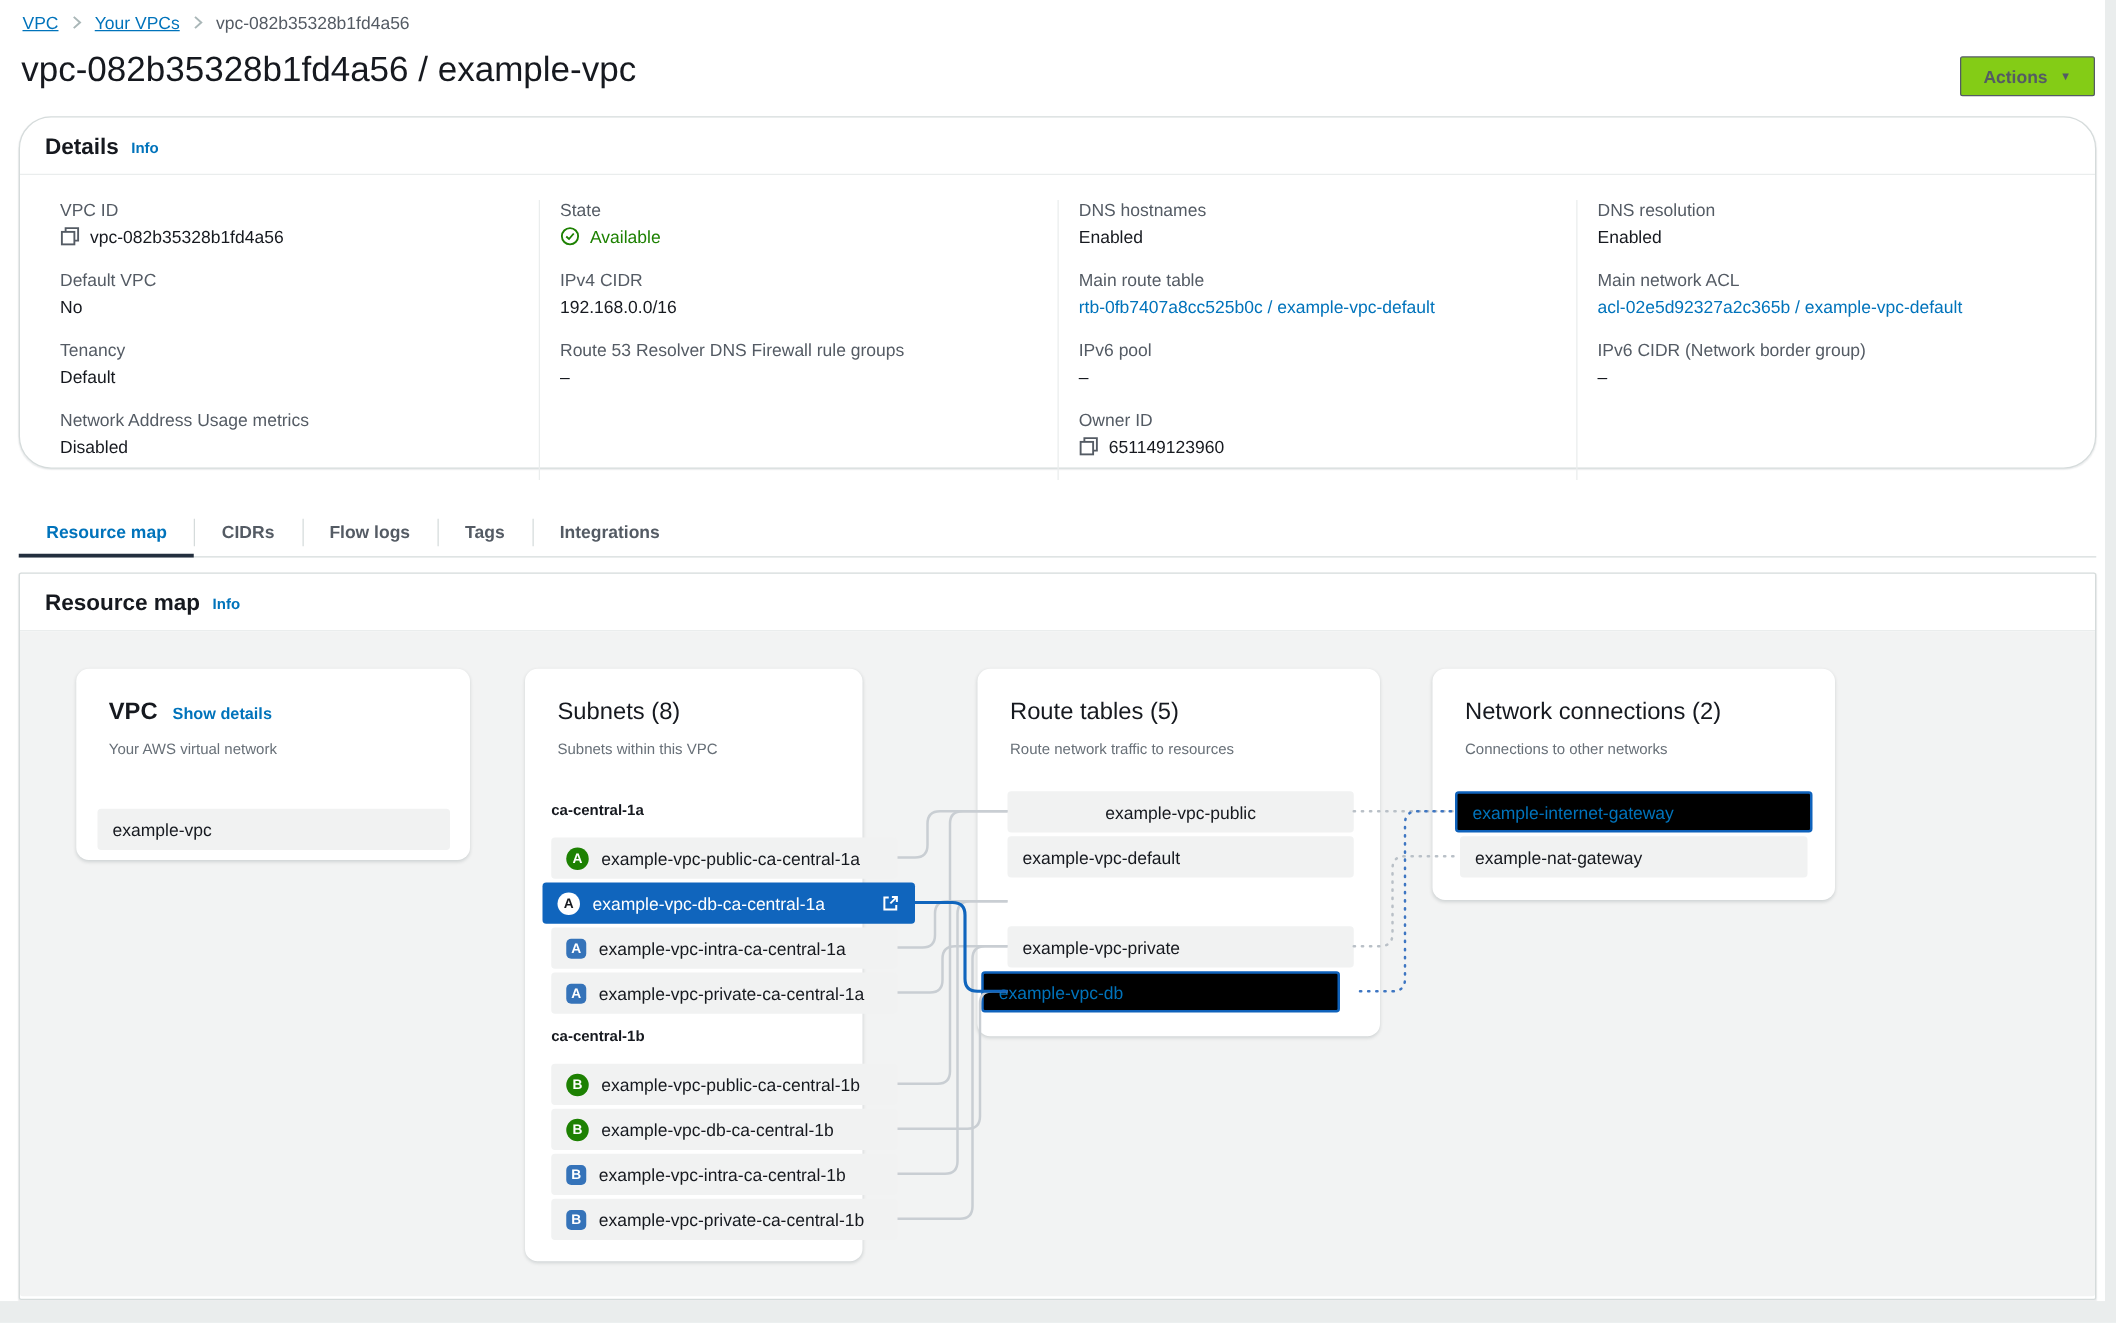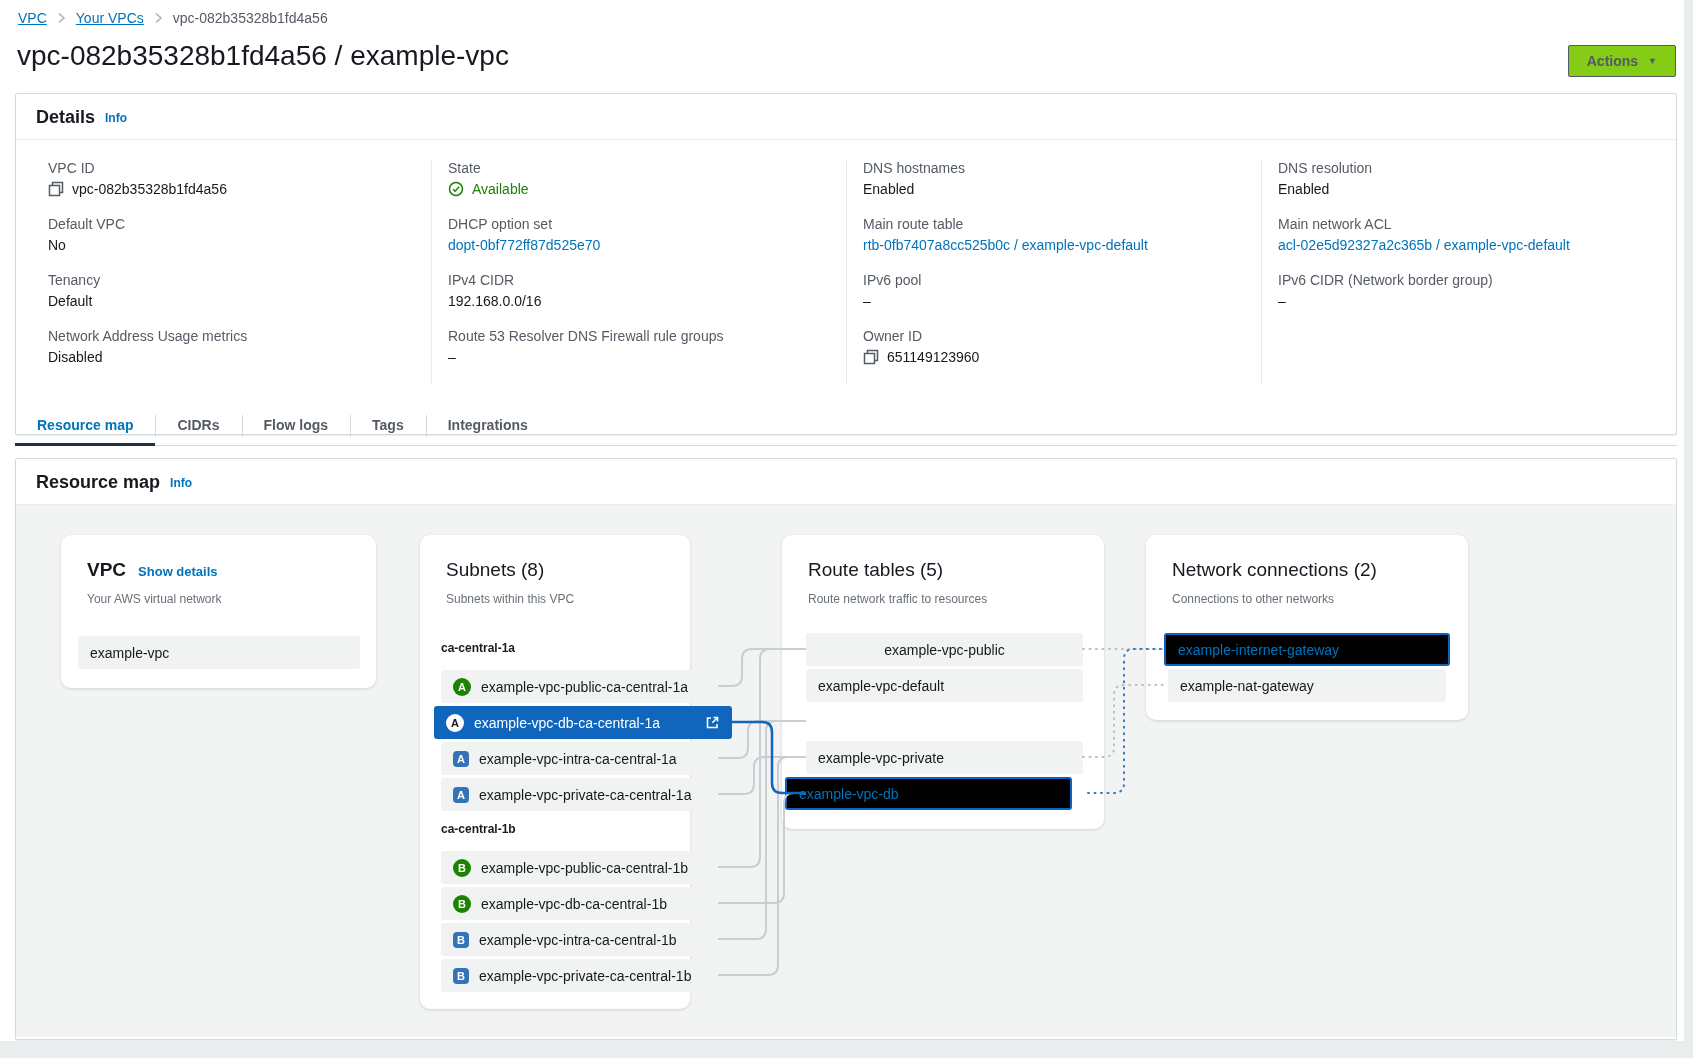--- a/index.html
+++ b/index.html
@@ -14,21 +14,21 @@
 
   
   .page-title { position:absolute; left:17px; top:40px; font-size:28px; font-weight:400; color:#16191f; }
   .actions-btn { position:absolute; top:45px; right:8px; height:32px; padding:0 18px; background:#84cc16;
     border:1px solid #545b64; border-radius:2px; font-size:14px; font-weight:700; color:#545b64;
     display:flex; align-items:center; gap:10px; cursor:pointer; }
   .caret { font-size:9px; line-height:1; }
 
   
   .panel { position:absolute; background:#fff; border:1px solid #d5dbdb; border-radius:2px; box-shadow:0 1px 1px rgba(0,28,36,0.08); }
-  .details-panel { left:15px; top:93px; width:1662px; height:342px; }
+  .details-panel { left:15px; top:93px; width:1662px; height:282px;border-radius:26px; }
   .panel-header { display:flex; align-items:center; gap:10px; padding:13px 20px 11px 20px; border-bottom:1px solid #eaeded; }
   .panel-title { font-size:18px; font-weight:700; color:#16191f; }
   .info-link { font-size:12px; font-weight:700; color:#0073bb; cursor:pointer; }
   .details-grid { display:grid; grid-template-columns:1fr 1fr 1fr 1fr; padding:20px 0 8px 0; }
   .details-col { padding:0 16px 0 16px; border-left:1px solid #eaeded; }
   .details-col:first-child { border-left:none; padding-left:32px; }
   .field { margin-bottom:19px; }
   .field-label { font-size:14px; color:#545b64; margin-bottom:5px; }
   .field-value { font-size:14px; color:#16191f; display:flex; align-items:center; gap:8px; }
   .field-value.link { color:#0073bb; cursor:pointer; }
@@ -51,21 +51,21 @@
   .card-sub { position:absolute; left:26px; top:57px; font-size:12px; color:#687078; white-space:nowrap; }
   .show-details { font-size:13px; font-weight:700; color:#0073bb; cursor:pointer; }
 
   .vpc-card { left:45px; top:30px; width:315px; height:153px; }
   .subnets-card { left:404px; top:30px; width:270px; height:474px; }
   .routes-card { left:766px; top:30px; width:322px; height:294px; }
   .network-card { left:1130px; top:30px; width:322px; height:185px; }
 
   .mrow { position:absolute; height:33px; background:#f1f2f2; border-radius:3px; display:flex; align-items:center;
     gap:10px; padding:0 12px; font-size:14px; color:#16191f; cursor:pointer; white-space:nowrap; overflow:hidden; }
-  .vpc-item { left:17px; top:101px; width:282px;text-align:center; }
+  .vpc-item { left:17px; top:112px; width:282px;text-align:center; }
 
   .group-header { position:absolute; left:21px; font-size:12px; font-weight:700; color:#16191f; }
   .srow { left:21px; width:277px; }
   .srow.selected { left:14px; width:298px; background:#1065bd; color:#ffffff; }
   .srow.selected .srow-label { color:#fff; }
   .ext-link { margin-left:auto; display:flex; align-items:center; }
 
   .badge { flex:0 0 auto; width:18px; height:18px; display:flex; align-items:center; justify-content:center;
     font-size:11px; font-weight:700; color:#fff; }
   .b-green { background:#1d8102; border-radius:50%; }
@@ -150,24 +150,20 @@
             <span style="display:flex;">
               <svg width="16" height="16" viewBox="0 0 16 16">
                   <circle cx="8" cy="8" r="6.5" fill="none" stroke="#1d8102" stroke-width="1.5"></circle>
                   <path d="M5 8.2 L7.2 10.2 L11 5.8" fill="none" stroke="#1d8102" stroke-width="1.5"></path>
                 </svg>
             </span>
             <span>Available</span>
           </div>
         </div>
         <div class="field">
-          <div class="field-label">DHCP option set</div>
-          <div class="field-value link">dopt-0bf772ff87d525e70</div>
-        </div>
-        <div class="field">
           <div class="field-label">IPv4 CIDR</div>
           <div class="field-value">192.168.0.0/16</div>
         </div>
         <div class="field">
           <div class="field-label">Route 53 Resolver DNS Firewall rule groups</div>
           <div class="field-value">–</div>
         </div>
       </div>
 
       <div class="details-col">

